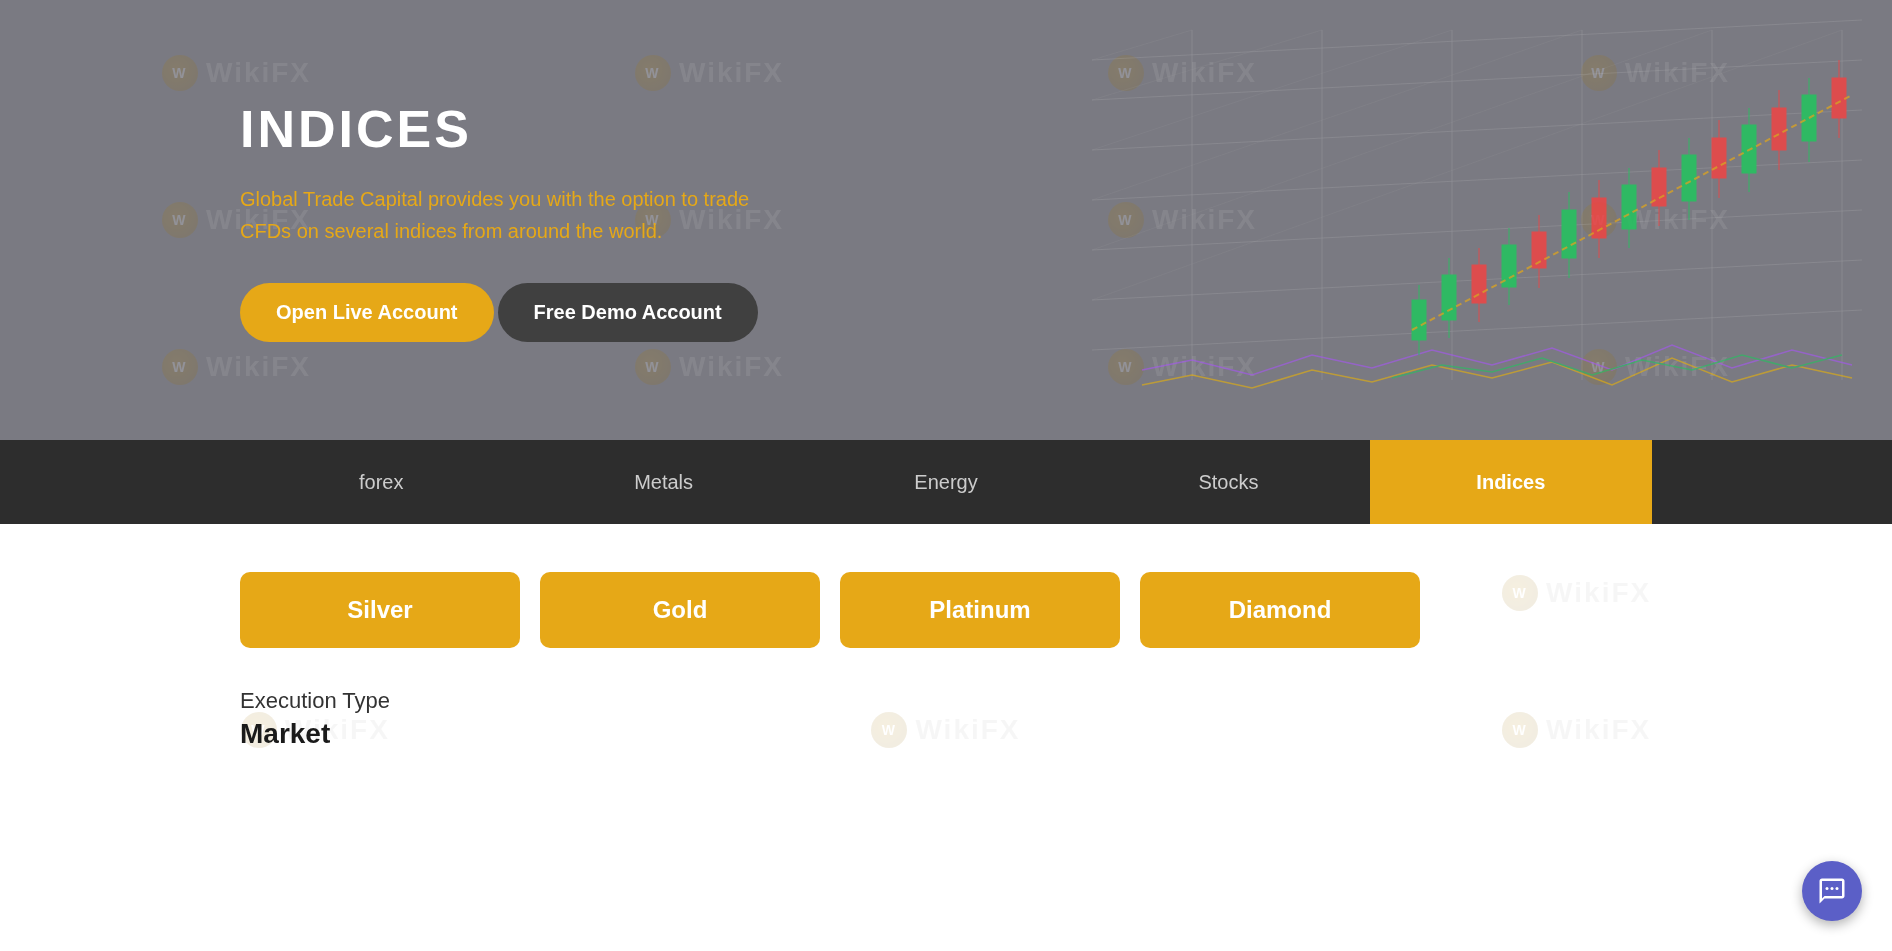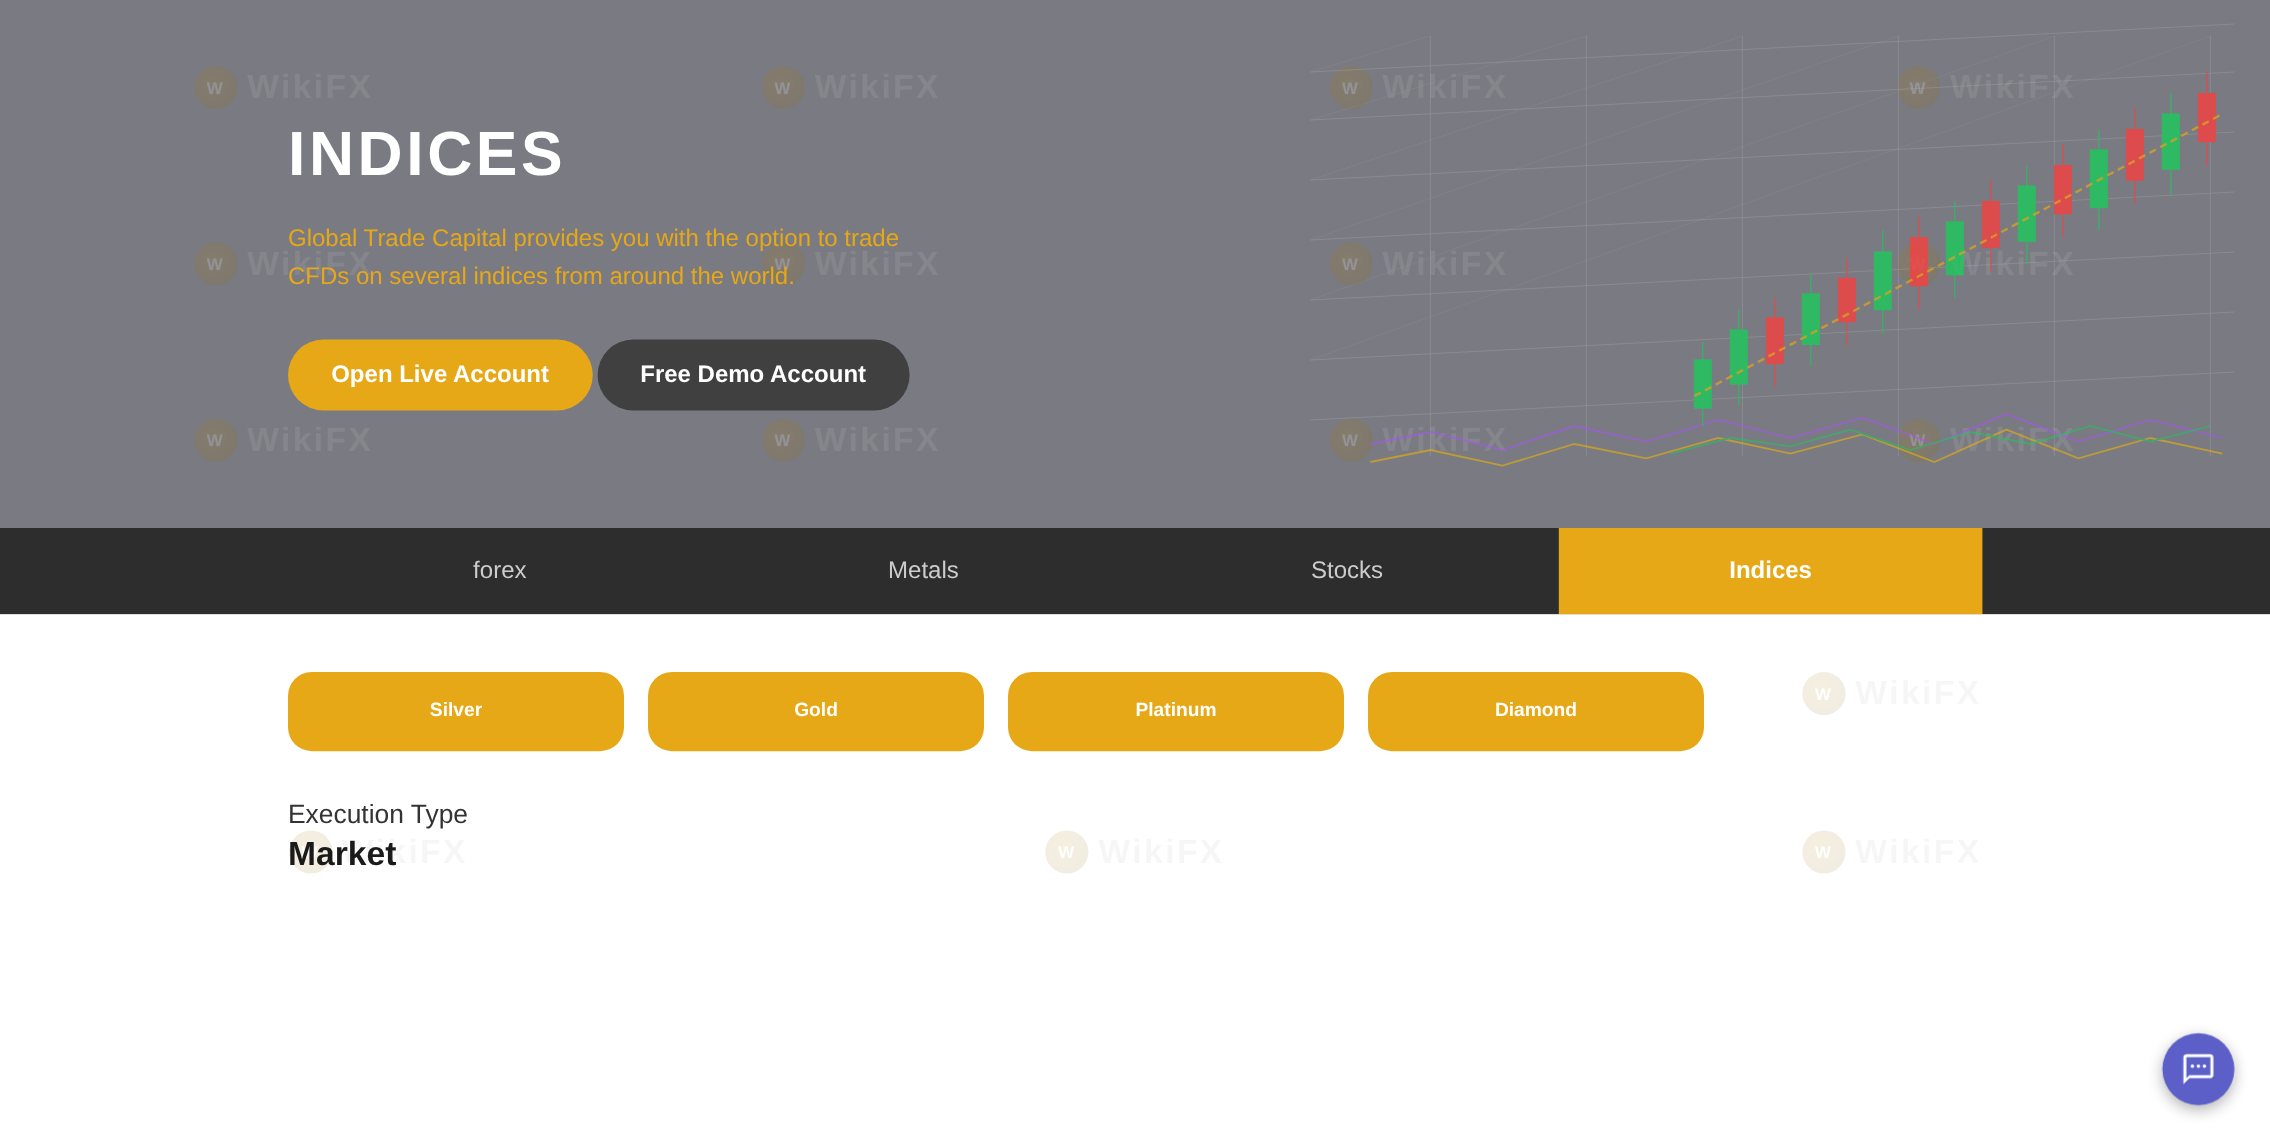--- a/index.html
+++ b/index.html
@@ -127,21 +127,21 @@
       height: 440px;
       z-index: 2;
       opacity: 0.85;
     }
 
     
     .nav-tabs {
       background: #2d2d2d;
       display: flex;
       align-items: center;
-      height: 72px;
+      height: 84px;
       padding: 0 240px;
     }
 
     .nav-tab {
       flex: 1;
       height: 100%;
       display: flex;
       align-items: center;
       justify-content: center;
       color: #ccc;
@@ -189,23 +189,23 @@
       margin-bottom: 40px;
       position: relative;
       z-index: 1;
     }
 
     .account-btn {
       flex: 1;
       background: #e6a817;
       color: #fff;
       border: none;
-      border-radius: 20px;
+      border-radius: 10px;
       padding: 24px 20px;
-      font-size: 16px;
+      font-size: 24px;
       font-weight: 600;
       cursor: pointer;
       max-width: 280px;
     }
 
     .execution-section {
       position: relative;
       z-index: 1;
     }
 
@@ -397,20 +397,21 @@
       <line x1="847" y1="118" x2="847" y2="138"></line>
     </g>
 
     <line x1="420" y1="330" x2="860" y2="95" stroke="#e6a817" stroke-width="2" stroke-dasharray="6,4" opacity="0.8"></line>
   </svg>
 </div>
 
 <nav class="nav-tabs">
   <div class="nav-tab">forex</div>
   <div class="nav-tab">Metals</div>
+  <div class="nav-tab">Energy</div>
   <div class="nav-tab">Stocks</div>
   <div class="nav-tab active">Indices</div>
 </nav>
 
 <section class="content-section">
 
   <div class="content-watermark">
     <div class="watermark-item" style="opacity:0.12">
         <span class="watermark-text"><span class="watermark-logo">W</span> WikiFX</span>
       </div>

